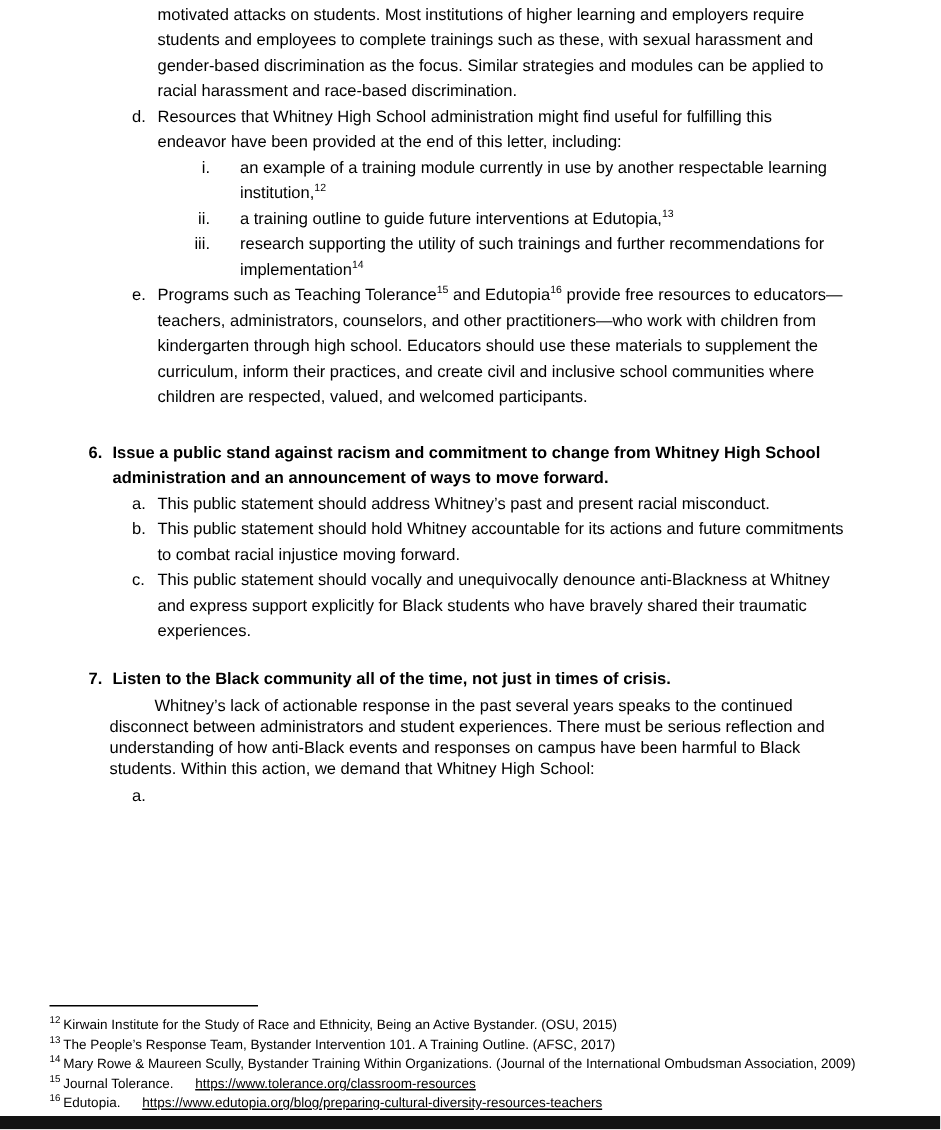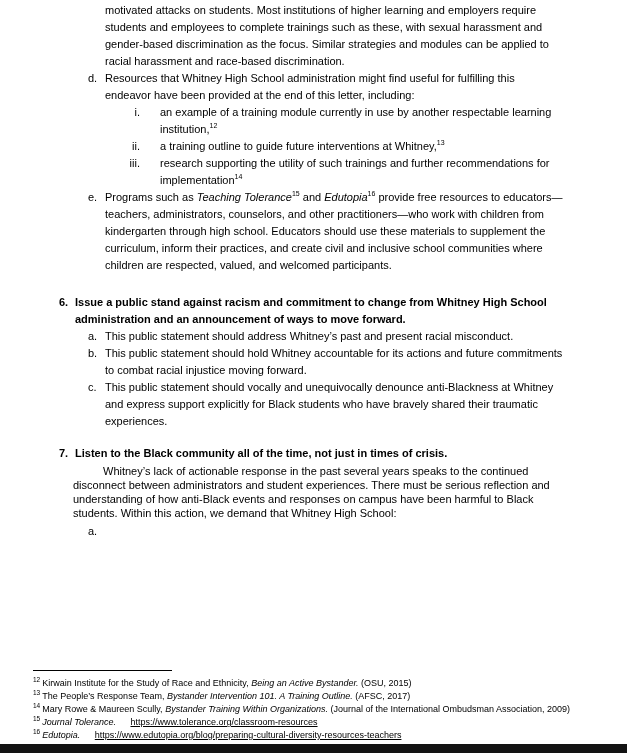--- a/index.html
+++ b/index.html
@@ -34,21 +34,21 @@
   .gap-b { margin-top: 15px; }
   .para7 {
     margin-left: 73px;
     width: 488px;
     line-height: 14px;
     text-indent: 30px;
     margin-top: 2px;
     margin-bottom: 3px;
   }
   sup { font-size: 7px; line-height: 0; vertical-align: super; }
-  .it { font-style: italic; }
+  .it { }
   .lnk { text-decoration: underline; color: inherit; padding-left: 12px; }
   .footnotes {
     position: absolute;
     left: 33px;
     bottom: 11px;
     width: 578px;
     font-size: 9px;
     line-height: 13px;
   }
   .fn-divider {
@@ -76,21 +76,21 @@
       <p class="txt">Resources that Whitney High School administration might find useful for fulfilling this endeavor have been provided at the end of this letter, including:</p>
     </div>
 
     <div class="row l3">
       <span class="marker">i.</span>
       <p class="txt"><span>an example of a training module currently in use by another respectable learning institution,</span><sup>12</sup></p>
     </div>
 
     <div class="row l3">
       <span class="marker">ii.</span>
-      <p class="txt"><span>a training outline to guide future interventions at Whitney,</span><sup>13</sup></p>
+      <p class="txt"><span>a training outline to guide future interventions at Edutopia,</span><sup>13</sup></p>
     </div>
 
     <div class="row l3">
       <span class="marker">iii.</span>
       <p class="txt"><span>research supporting the utility of such trainings and further recommendations for implementation</span><sup>14</sup></p>
     </div>
 
     <div class="row l2">
       <span class="marker">e.</span>
       <p class="txt"><span>Programs such as </span><span class="it">Teaching Tolerance</span><sup>15</sup><span> and </span><span class="it">Edutopia</span><sup>16</sup><span> provide free resources to educators—teachers, administrators, counselors, and other practitioners—who work with children from kindergarten through high school. Educators should use these materials to supplement the curriculum, inform their practices, and create civil and inclusive school communities where children are respected, valued, and welcomed participants.</span></p>

